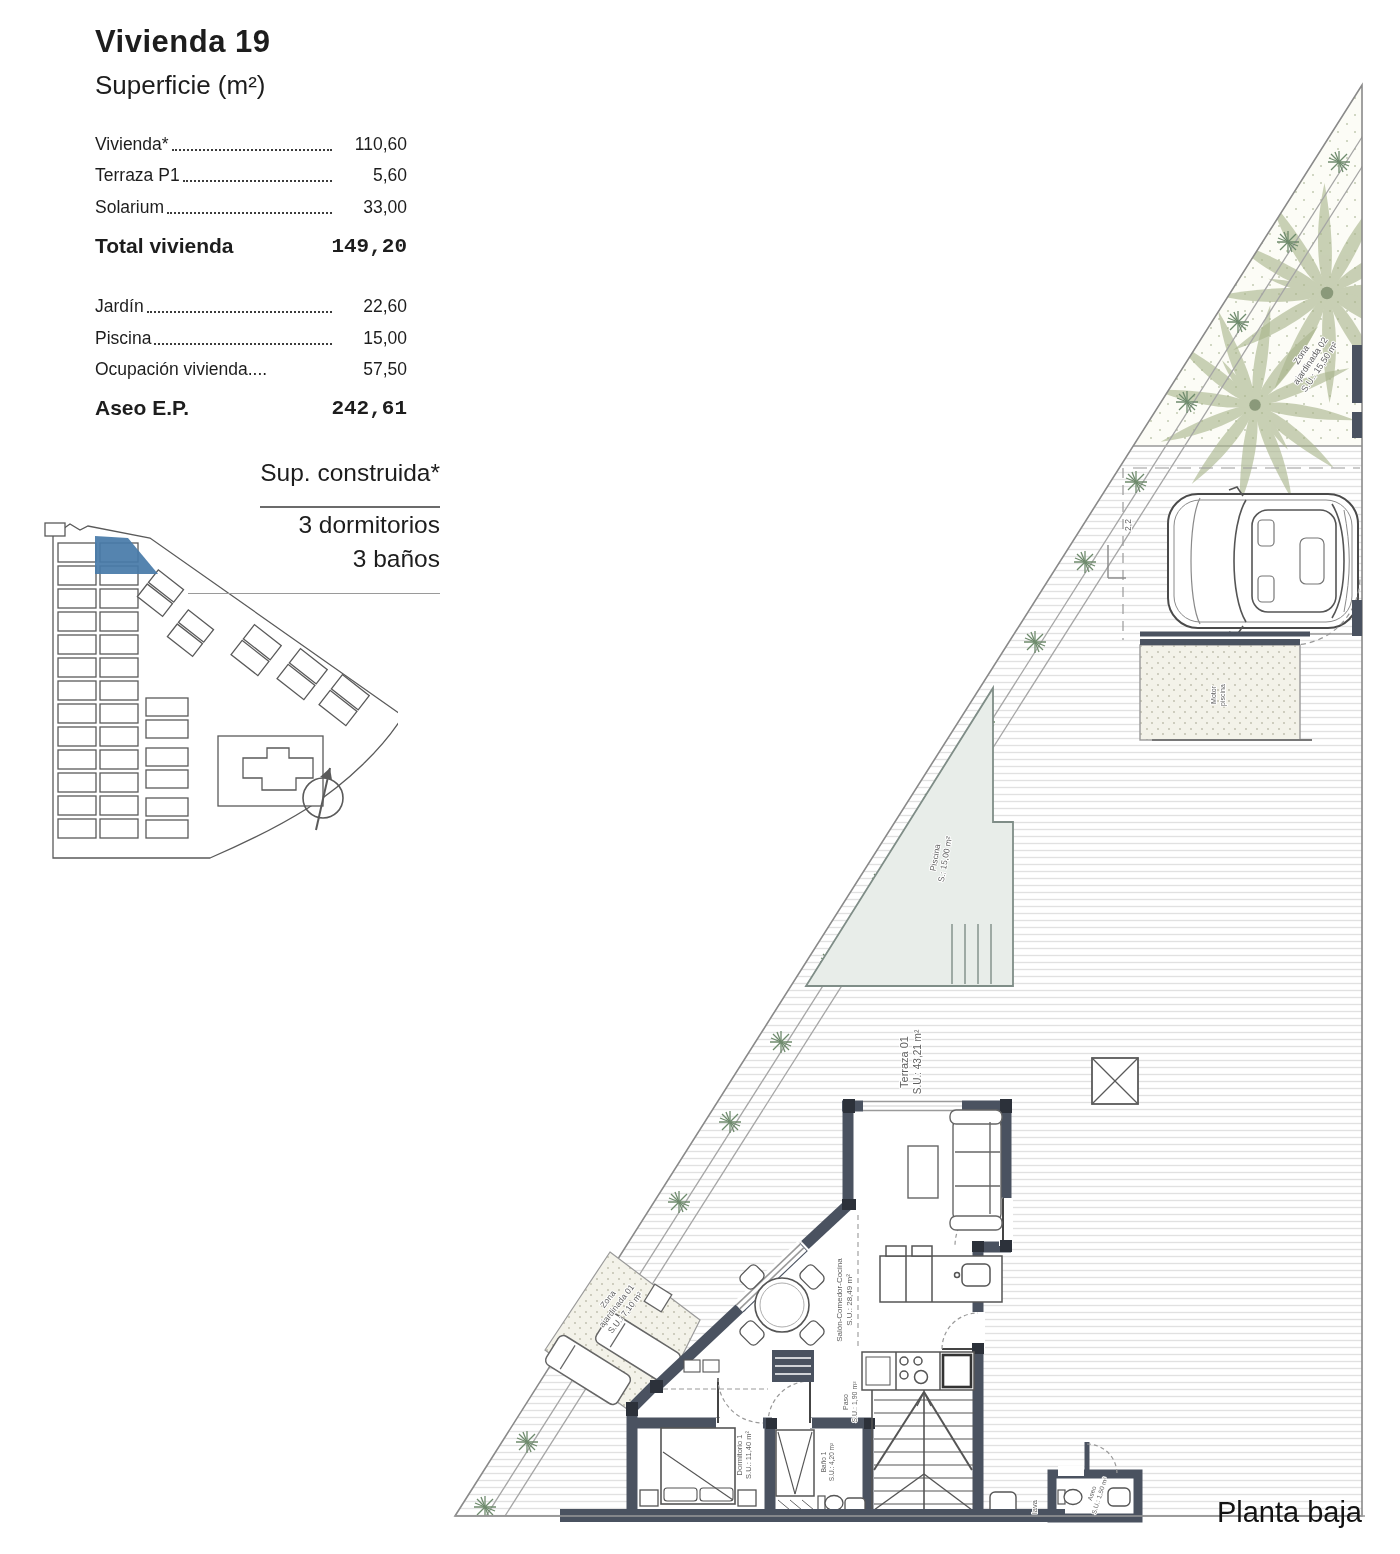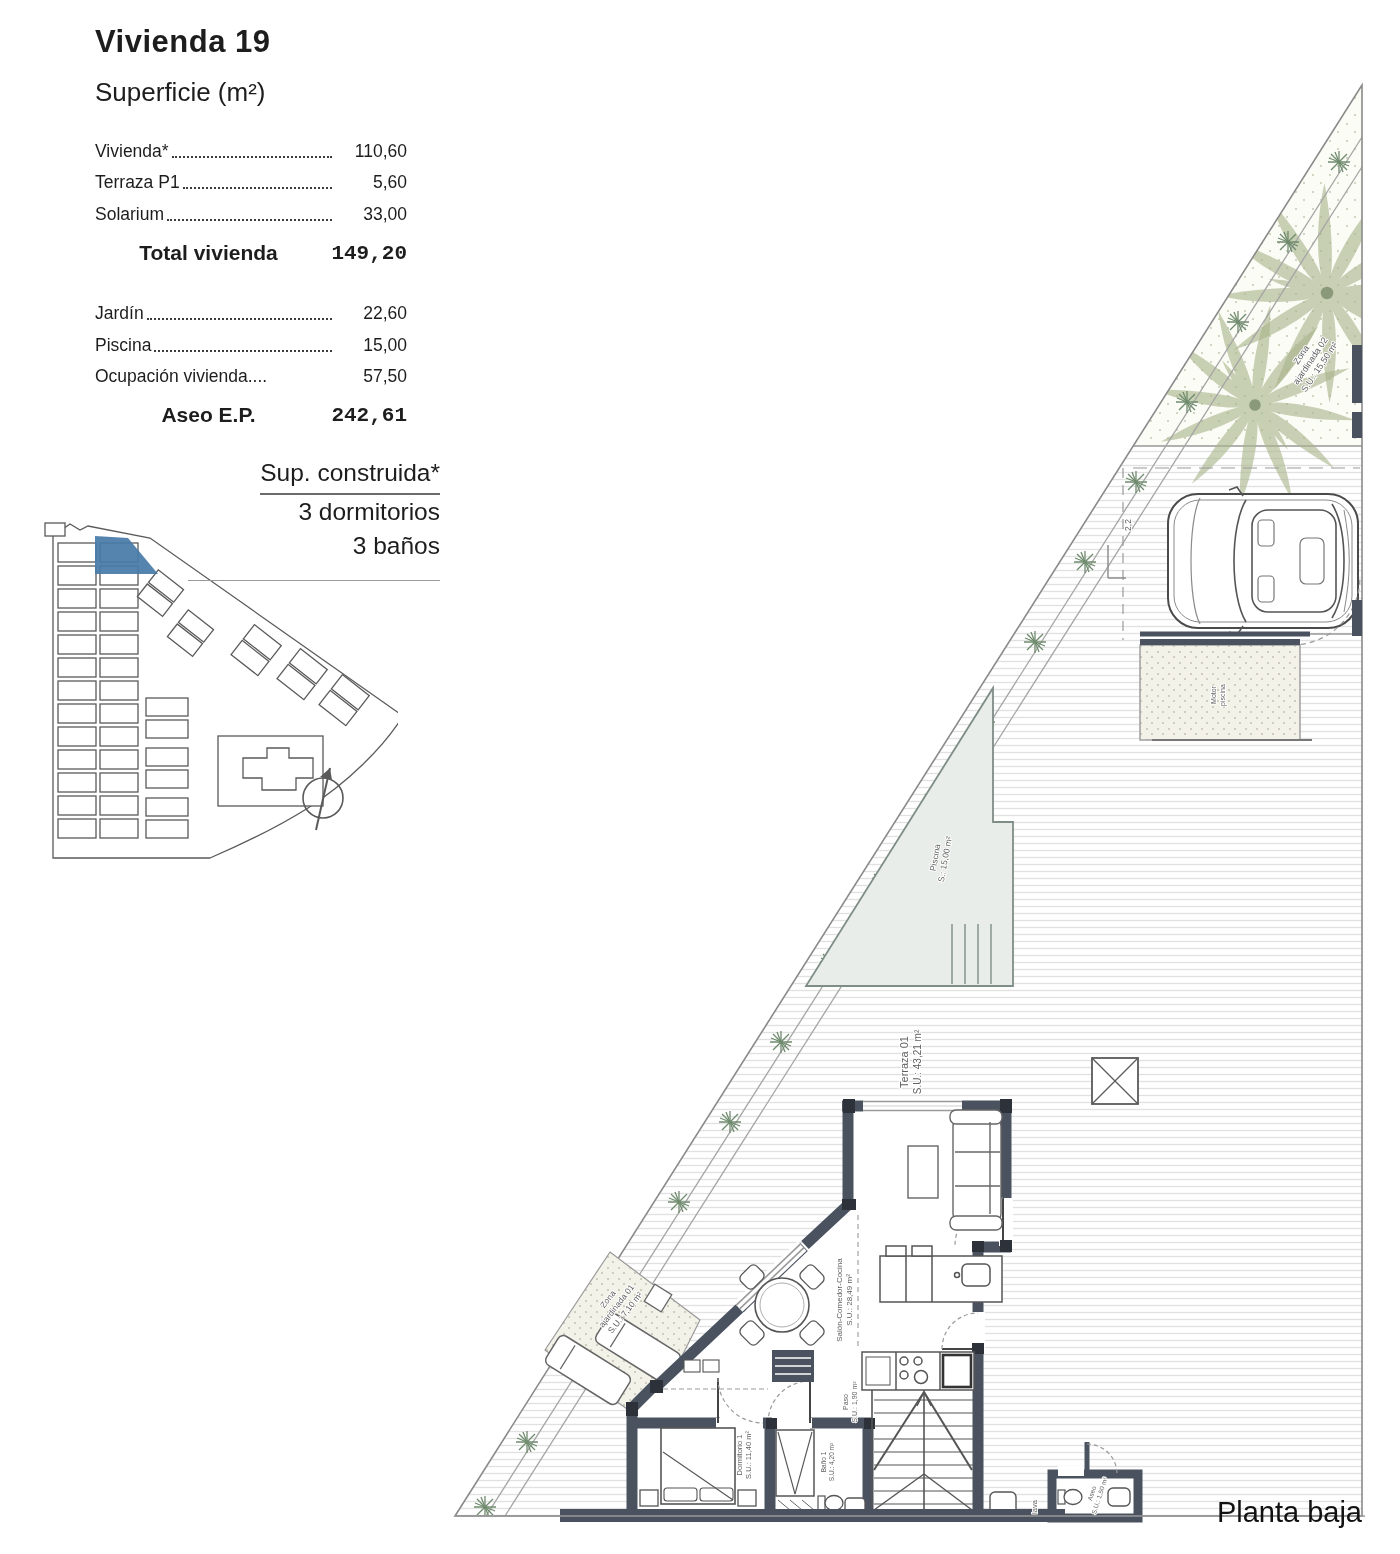--- a/index.html
+++ b/index.html
@@ -2,33 +2,33 @@
 <html><head>
 <meta charset="utf-8">
 <style>
   html,body{margin:0;padding:0;background:#fff;}
   .sheet{position:relative;width:1400px;height:1554px;background:#fff;overflow:hidden;
          font-family:"Liberation Sans",sans-serif;color:#1d1d1d;}
   .abs{position:absolute;}
   
   .info{left:95px;top:24px;width:312px;}
   .title{font-size:31px;font-weight:bold;letter-spacing:.5px;}
-  .subtitle{font-size:26px;margin-top:17px;font-weight:400;}
+  .subtitle{font-size:26px;margin-top:10px;font-weight:400;}
   .srows{margin-top:22px;}
   .srow{display:flex;align-items:flex-end;font-size:17.5px;height:31.5px;}
   .srow .lbl{white-space:nowrap;}
   .leader{flex:1;border-bottom:2.2px dotted #3c3c3c;margin:0 3px 4px 3px;min-width:12px;}
   .srow .val{width:72px;text-align:right;}
   .trow{display:flex;align-items:flex-end;font-size:21px;font-weight:bold;height:40px;}
-  .trow .lbl{flex:1;text-align:center;}
+  .trow .lbl{flex:1;}
   .trow .val{width:85px;text-align:right;font-family:Liberation Mono, monospace;}
   .groupgap{height:28px;}
   
   .constr{left:188px;top:456px;width:252px;text-align:right;font-size:24.5px;line-height:34px;}
-  .constr .ct{display:inline-block;border-bottom:2px solid #6b6b6b;padding-bottom:3px;}
+  .constr .ct{display:inline-block;border-bottom:2px solid #6b6b6b;padding-bottom:16px;}
   .constr .cline{border-bottom:1.5px solid #9a9a9a;padding-bottom:17px;}
   
   .floorlbl{right:38px;top:1496px;font-size:29px;color:#111;}
   svg{display:block;}
   svg text{font-family:"Liberation Sans",sans-serif;fill:#5f5f5f;paint-order:stroke;stroke:#ffffff;stroke-width:2px;stroke-linejoin:round;}
 </style>
 </head>
 <body>
 
 <div class="sheet">

